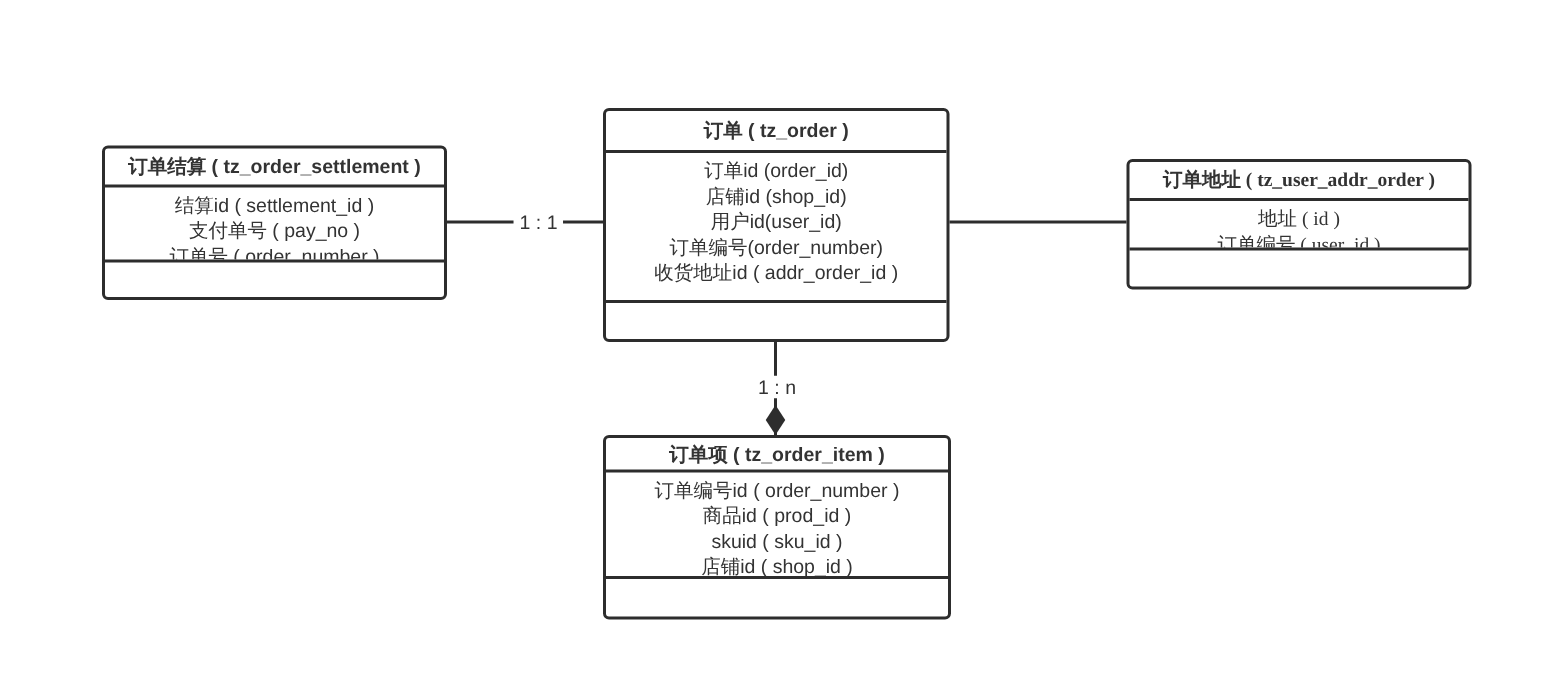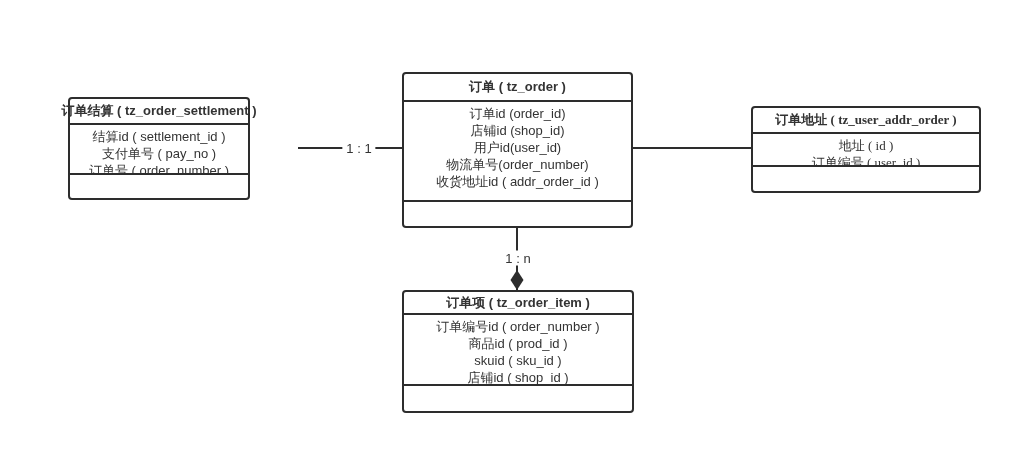--- a/index.html
+++ b/index.html
@@ -70,37 +70,37 @@
   <div class="conn-label" style="left:349px; top:148px;margin-left:10px;">1 : 1</div>
 
   <div class="h-line" style="left:633px; top:147px; width:118px;"></div>
 
   <div class="v-line" style="left:516px; top:228px; height:62px;"></div>
   <div class="conn-label" style="left:518px; top:258px;">1 : n</div>
   <svg class="diamond" style="left:510px; top:270px;" width="14" height="20" viewBox="0 0 14 20">
     <polygon points="7,0 13.5,10 7,20 0.5,10" fill="#2d2d2d"></polygon>
   </svg>
 
-  <div class="entity" style="left:68px; top:97px; width:182px; height:103px;">
+  <div class="entity" style="left:68px; top:97px; width:230px; height:103px;">
     <div class="e-title" style="height:26px;">订单结算 ( tz_order_settlement )</div>
     <div class="e-fields">
       <div class="e-field">结算id ( settlement_id )</div>
       <div class="e-field">支付单号 ( pay_no )</div>
       <div class="e-field">订单号 ( order_number )</div>
     </div>
     <div class="e-footer" style="height:25px;"></div>
   </div>
 
   <div class="entity" style="left:402px; top:72px; width:231px; height:156px;">
     <div class="e-title" style="height:28px;">订单 ( tz_order )</div>
     <div class="e-fields">
       <div class="e-field">订单id (order_id)</div>
       <div class="e-field">店铺id (shop_id)</div>
       <div class="e-field">用户id(user_id)</div>
-      <div class="e-field">物流单号(order_number)</div>
+      <div class="e-field">订单编号(order_number)</div>
       <div class="e-field">收货地址id ( addr_order_id )</div>
     </div>
     <div class="e-footer" style="height:26px;"></div>
   </div>
 
   <div class="entity" style="left:751px; top:106px; width:230px; height:87px;font-family:Liberation Serif, serif;">
     <div class="e-title" style="height:26px;">订单地址 ( tz_user_addr_order )</div>
     <div class="e-fields">
       <div class="e-field">地址 ( id )</div>
       <div class="e-field">订单编号 ( user_id )</div>

